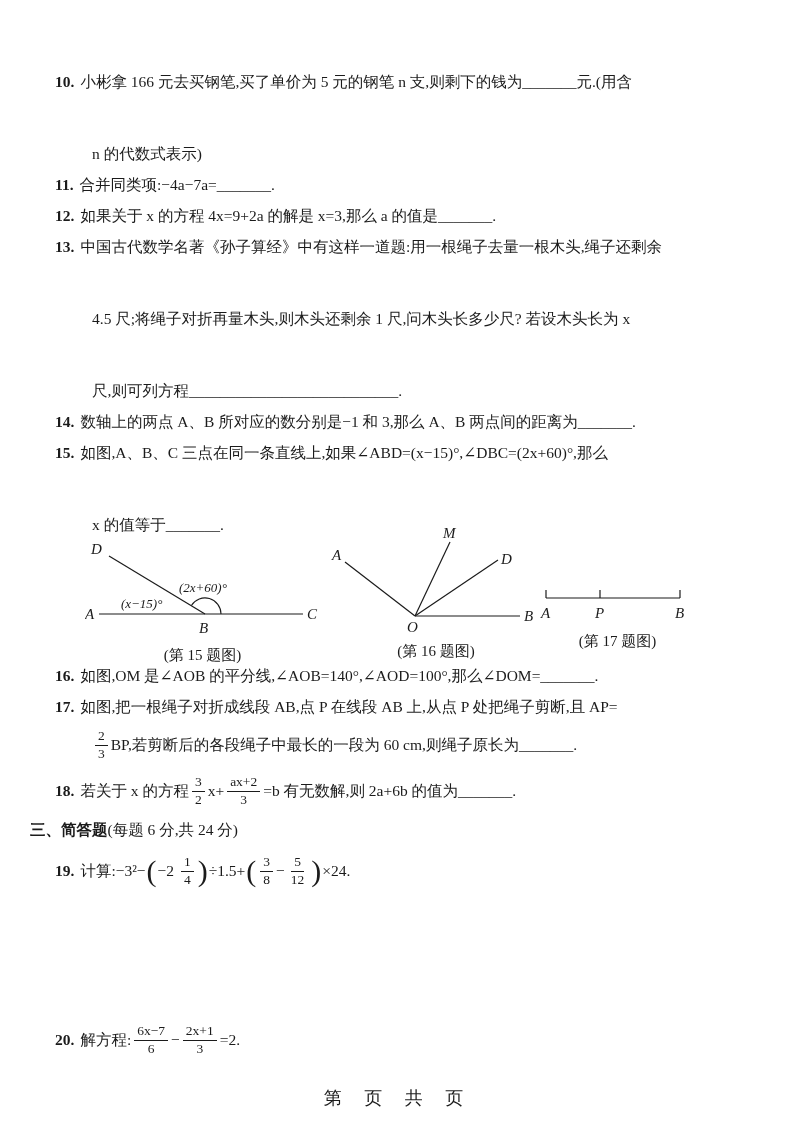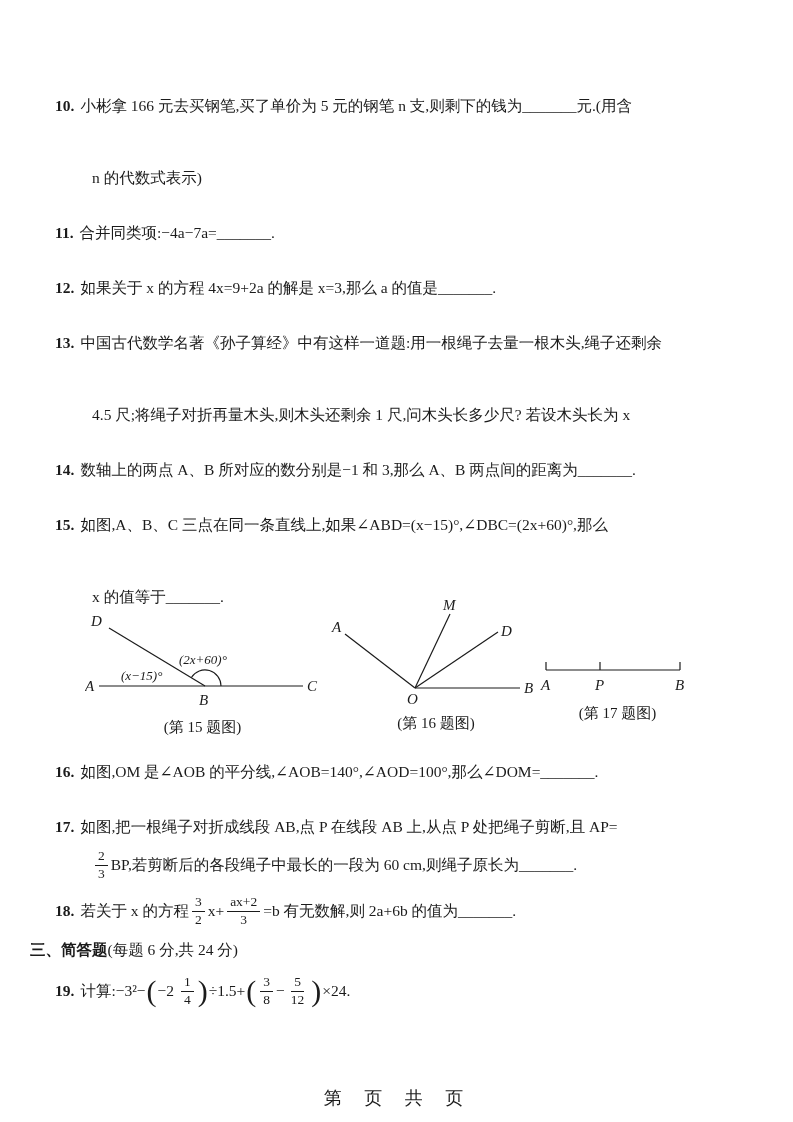--- a/index.html
+++ b/index.html
@@ -8,21 +8,21 @@
     width: 793px; height: 1122px;
     background: #ffffff;
     font-family: "Liberation Serif", "DejaVu Serif", serif;
     font-size: 15.5px;
     color: #1b1b1b;
     position: relative;
     overflow: hidden;
   }
   .content { padding-top: 66px; }
   .line { line-height: 31px; white-space: pre-wrap; }
-  .line.first { padding-left: 55px; margin-top: 24px; }
+  .line.first { padding-left: 55px; }
   .line.cont  { padding-left: 92px; margin-top: 41px; }
   .qnum { font-weight: bold; margin-right: 6px; }
   .sec  { padding-left: 30px; line-height: 31px; }
   .sec .sb { font-weight: bold; }
   
   .mline { display: flex; align-items: center; }
   .mline .t { white-space: pre; }
   .mline.first { padding-left: 55px; }
   .mline.cont  { padding-left: 92px; }
   .h46 { height: 46px; }
@@ -58,20 +58,21 @@
       <div class="line first"><span class="qnum">11.</span><span class="t">合并同类项:−4a−7a=_______.</span></div>
     </div>
 
     <div class="q">
       <div class="line first"><span class="qnum">12.</span><span class="t">如果关于 x 的方程 4x=9+2a 的解是 x=3,那么 a 的值是_______.</span></div>
     </div>
 
     <div class="q">
       <div class="line first"><span class="qnum">13.</span><span class="t">中国古代数学名著《孙子算经》中有这样一道题:用一根绳子去量一根木头,绳子还剩余</span></div>
       <div class="line cont"><span class="t">4.5 尺;将绳子对折再量木头,则木头还剩余 1 尺,问木头长多少尺? 若设木头长为 x</span></div>
+      <div class="line cont"><span class="t">尺,则可列方程___________________________.</span></div>
     </div>
 
     <div class="q">
       <div class="line first"><span class="qnum">14.</span><span class="t">数轴上的两点 A、B 所对应的数分别是−1 和 3,那么 A、B 两点间的距离为_______.</span></div>
     </div>
 
     <div class="q">
       <div class="line first"><span class="qnum">15.</span><span class="t">如图,A、B、C 三点在同一条直线上,如果∠ABD=(x−15)°,∠DBC=(2x+60)°,那么</span></div>
       <div class="line cont"><span class="t">x 的值等于_______.</span></div>
     </div>

